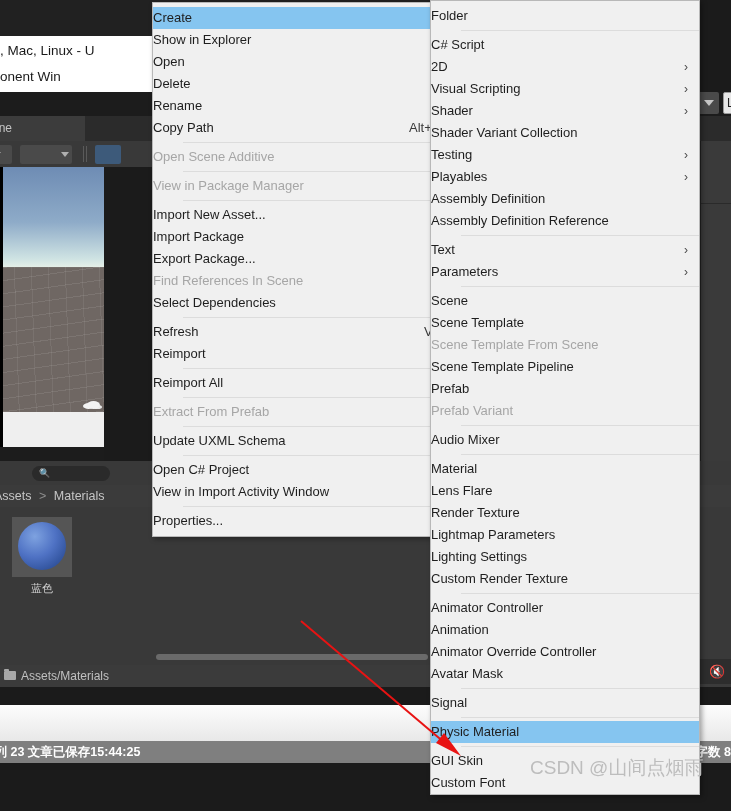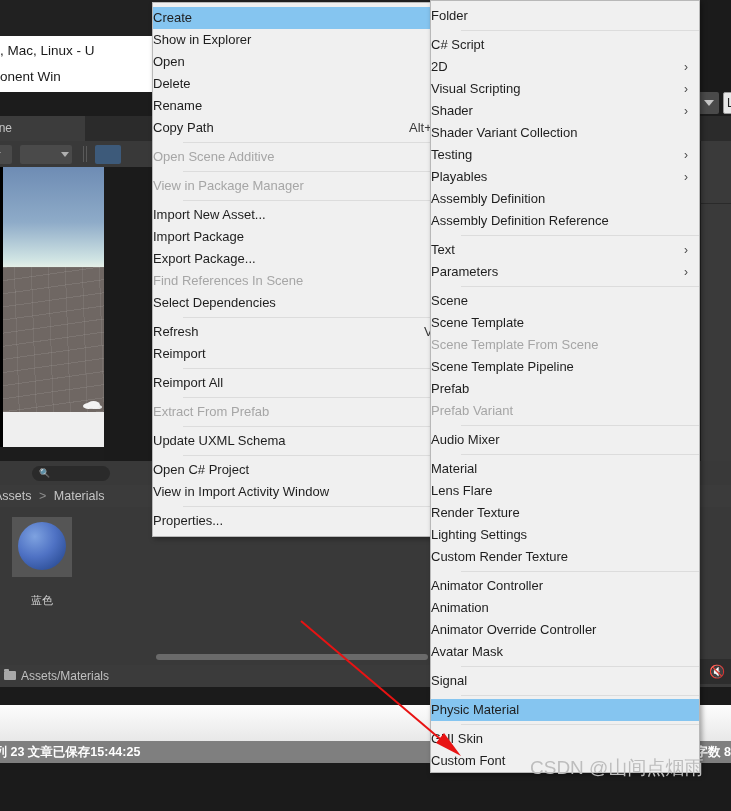--- a/index.html
+++ b/index.html
@@ -201,21 +201,21 @@
     position: absolute;
     left: 6px; top: 5px;
     width: 48px; height: 48px;
     border-radius: 50%;
     background: radial-gradient(circle at 35% 30%, #7ea2e0 0%, #4f72c4 45%, #31539d 78%, #27417c 100%);
   }
   .u-asset .label {
     text-align: center;
     color: #cfcfcf;
     font-size: 11px;
-    margin-top: 16px;
+    margin-top: 4px;
   }
   .u-statusbar {
     position: absolute;
     left: 0; top: 665px;
     width: 731px; height: 22px;
     background: #3b3b3b;
     color: #c0c0c0;
     font-size: 12px;
     line-height: 22px;
   }
@@ -552,20 +552,21 @@
       <div class="ctx-item dis"><span>Scene Template From Scene</span></div>
       <div class="ctx-item"><span>Scene Template Pipeline</span></div>
       <div class="ctx-item"><span>Prefab</span></div>
       <div class="ctx-item dis"><span>Prefab Variant</span></div>
       <div class="ctx-sep"></div>
       <div class="ctx-item"><span>Audio Mixer</span></div>
       <div class="ctx-sep"></div>
       <div class="ctx-item"><span>Material</span></div>
       <div class="ctx-item"><span>Lens Flare</span></div>
       <div class="ctx-item"><span>Render Texture</span></div>
+      <div class="ctx-item"><span>Lightmap Parameters</span></div>
       <div class="ctx-item"><span>Lighting Settings</span></div>
       <div class="ctx-item"><span>Custom Render Texture</span></div>
       <div class="ctx-sep"></div>
       <div class="ctx-item"><span>Animator Controller</span></div>
       <div class="ctx-item"><span>Animation</span></div>
       <div class="ctx-item"><span>Animator Override Controller</span></div>
       <div class="ctx-item"><span>Avatar Mask</span></div>
       <div class="ctx-sep"></div>
       <div class="ctx-item"><span>Signal</span></div>
       <div class="ctx-sep"></div>

